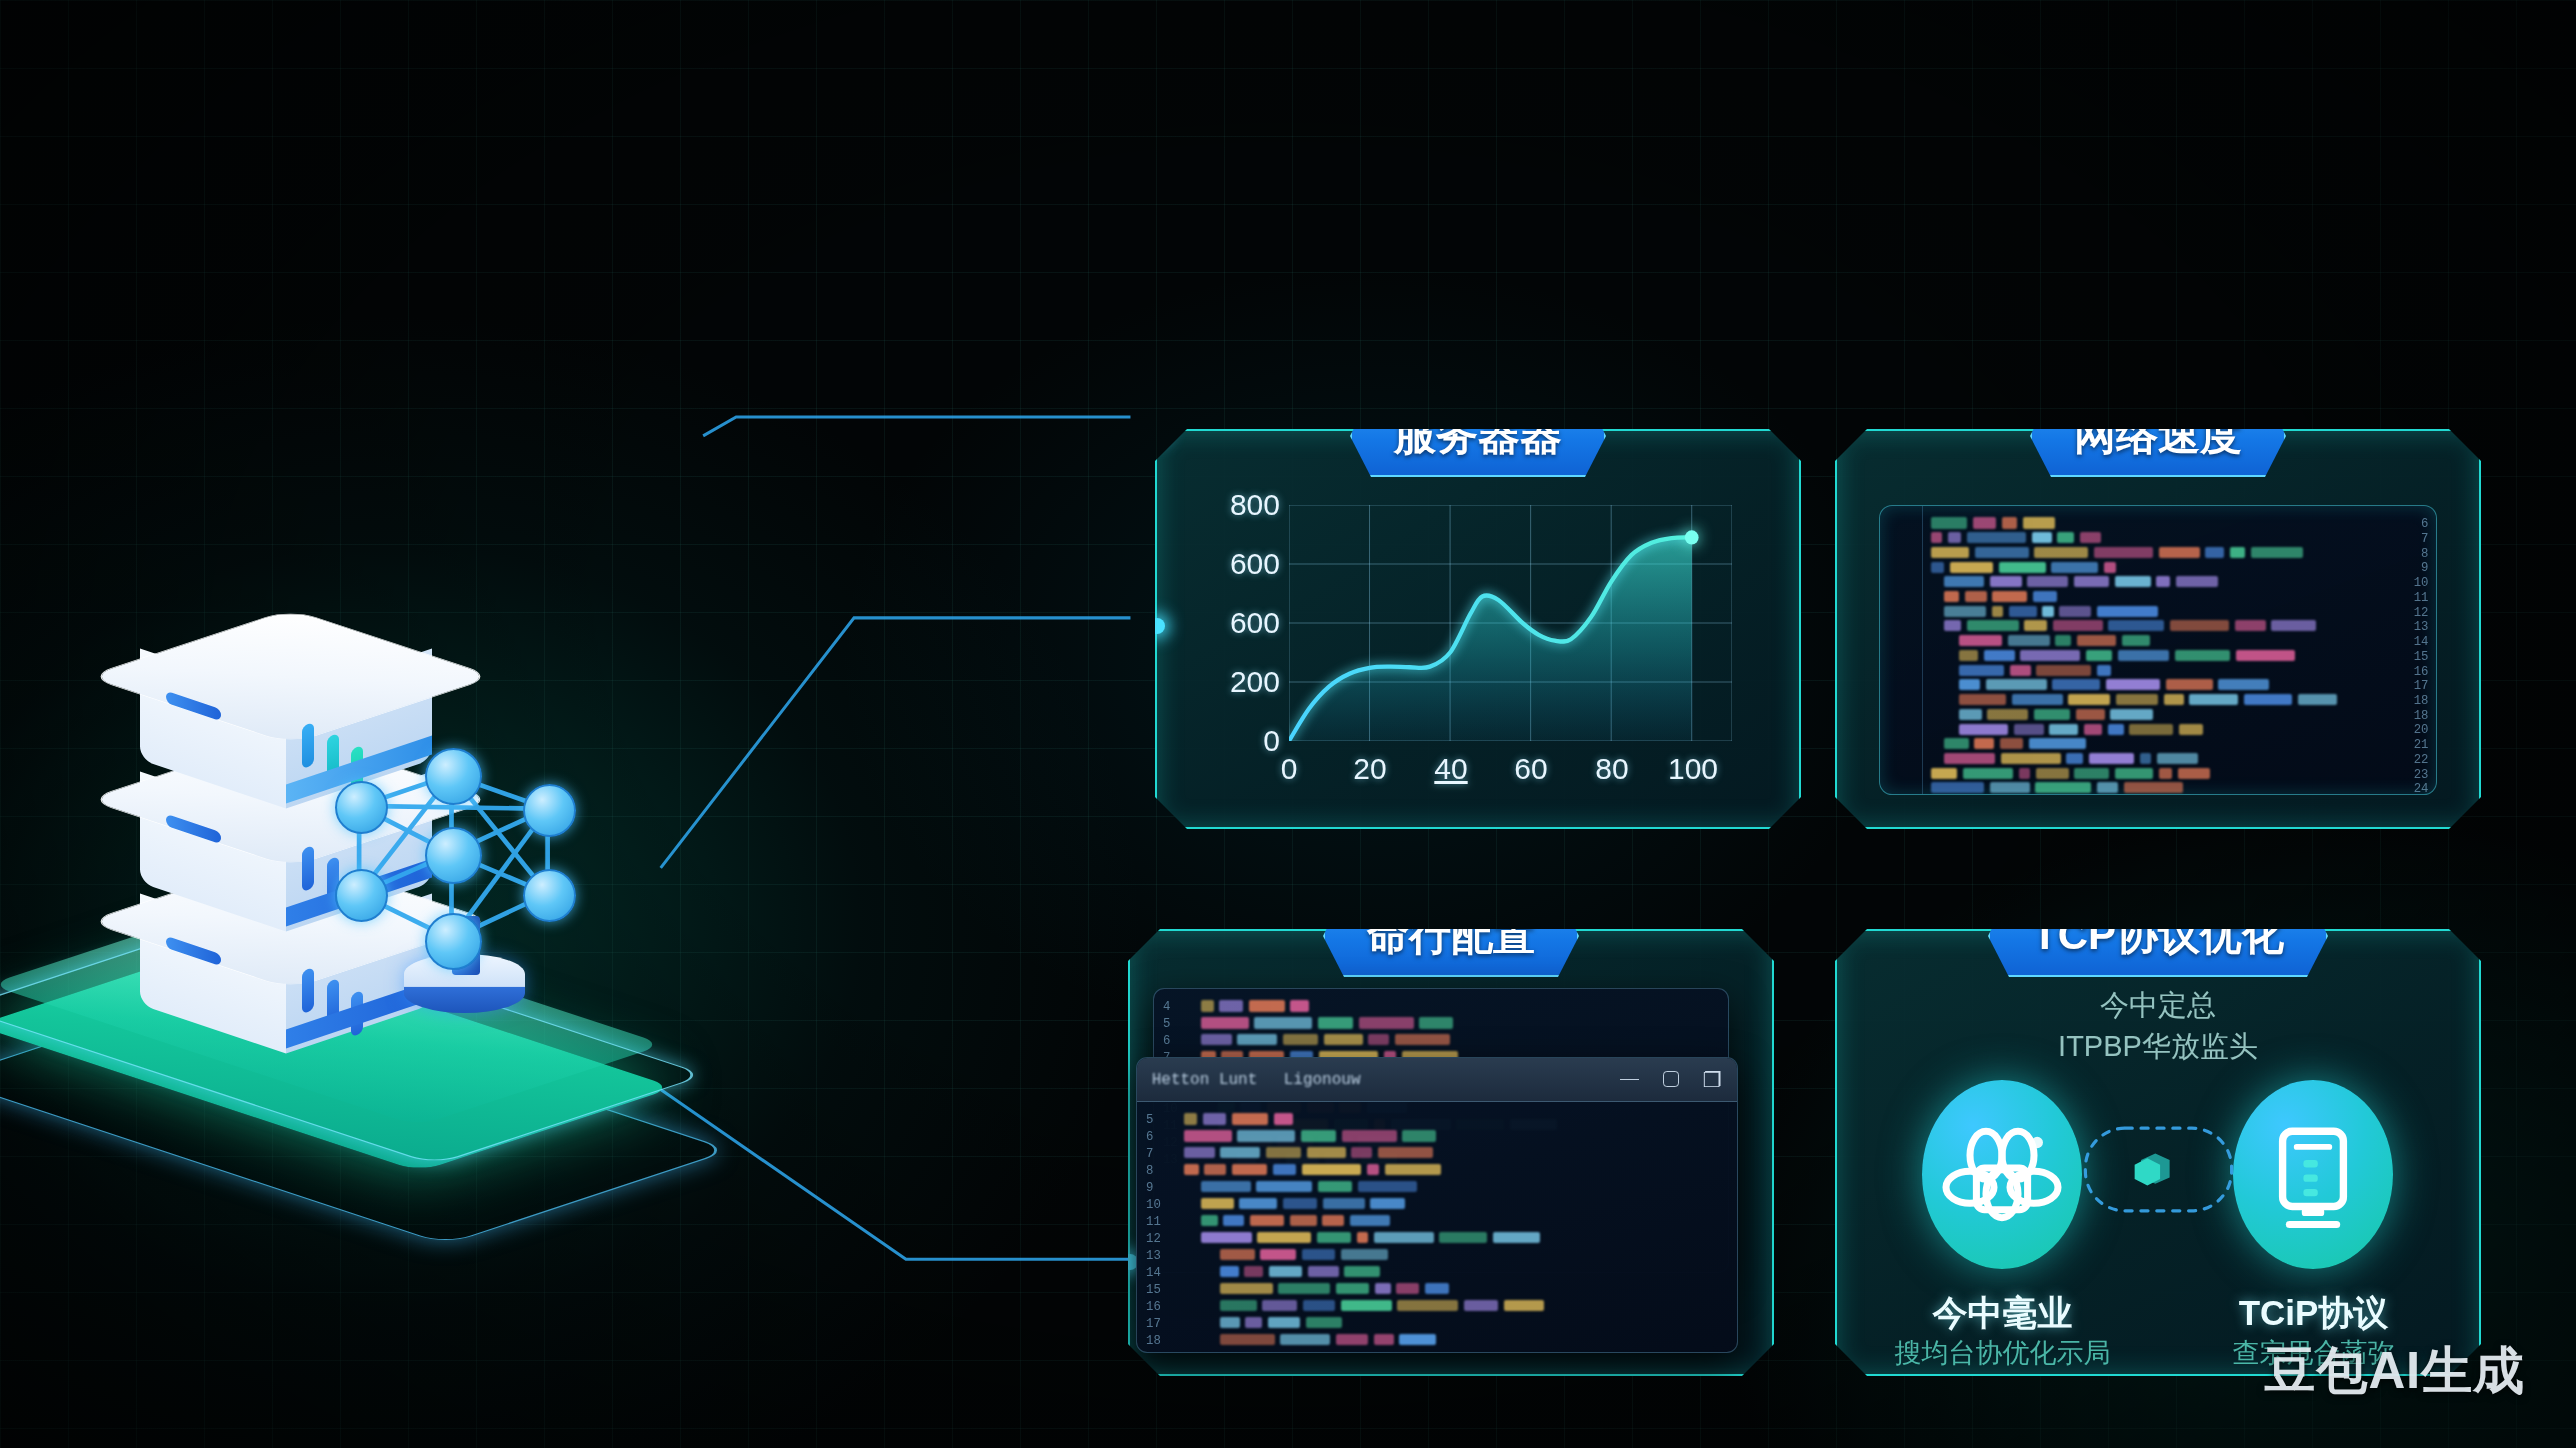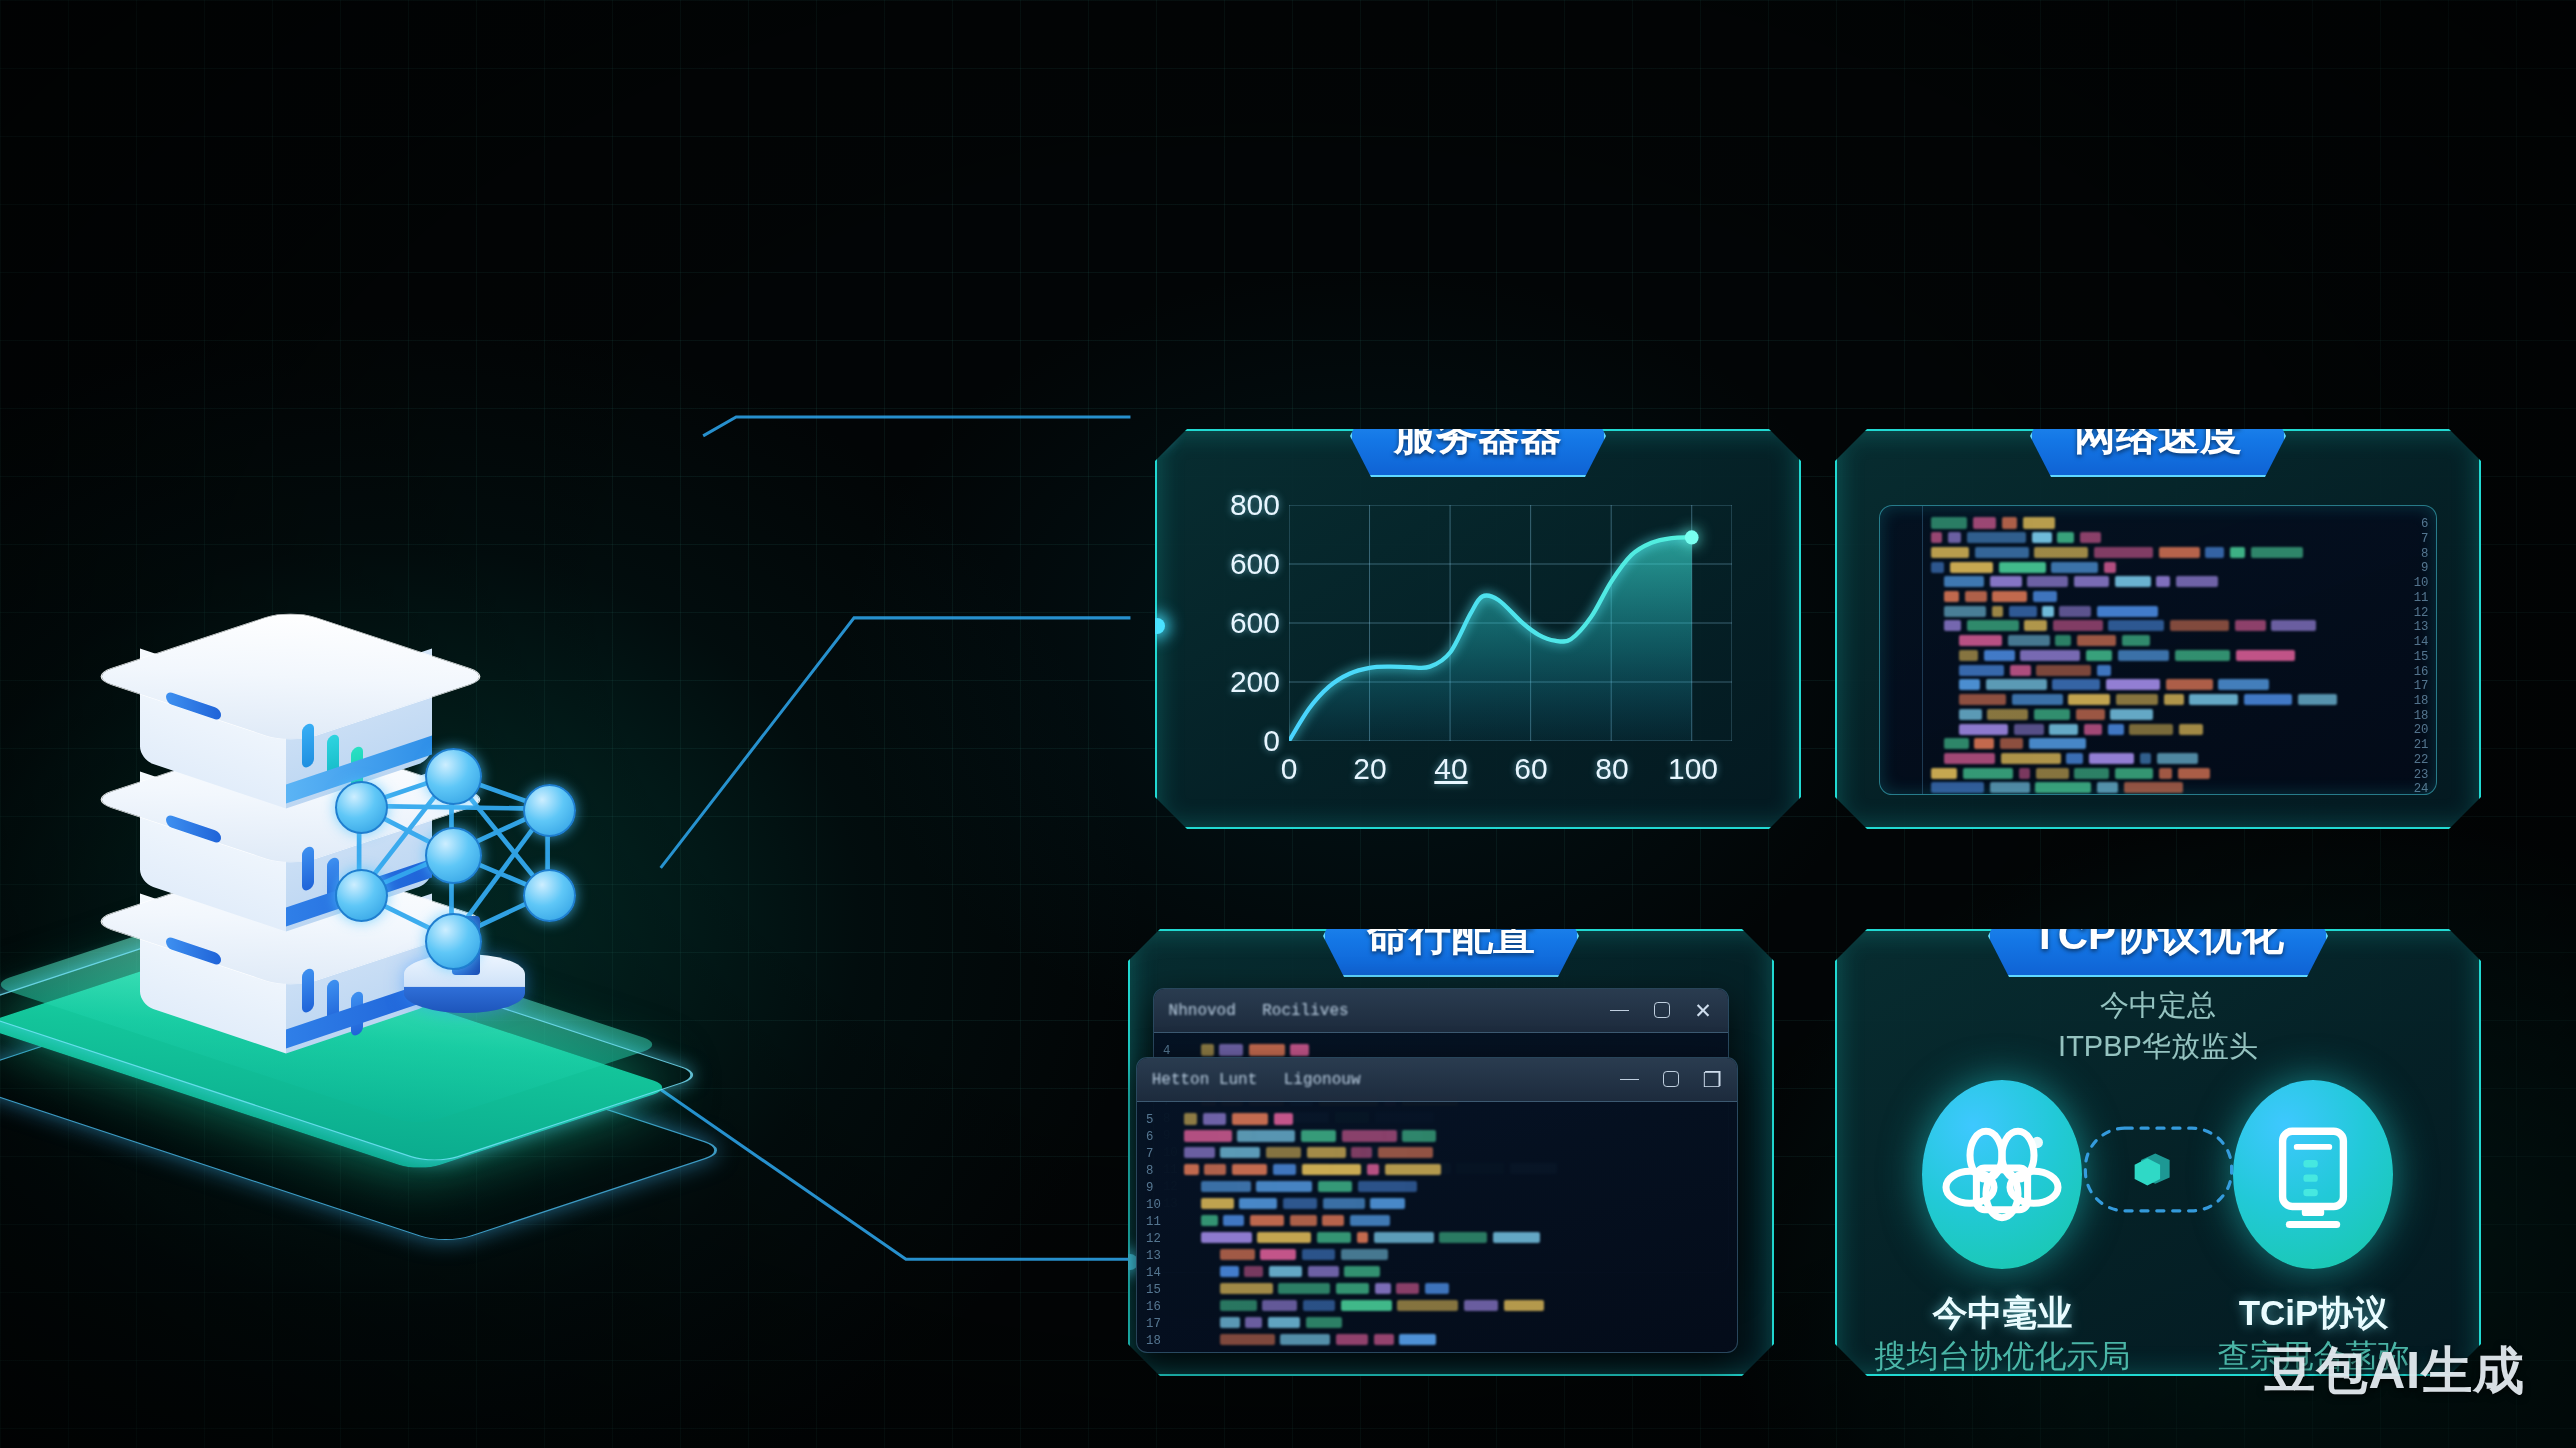--- a/index.html
+++ b/index.html
@@ -133,21 +133,21 @@
   .wc.max:before{content:"";position:absolute;left:1.9px;top:0.9px;width:14px;height:14px;border:1.9px solid rgba(220,235,250,.85);border-radius:3.8px;}
   .wc.cls{color:rgba(225,240,255,.9);font-size:21px;line-height:19px;text-align:center;}
 
   
   .tcirc{position:absolute;border-radius:50%;
      background:radial-gradient(circle at 32% 24%, #3ec8ff 0%, #22c9d8 45%, #17c8a6 100%);
      box-shadow:0 0 40px rgba(35,210,210,.55);}
   .tlabel{position:absolute;text-align:center;color:#eafcff;font-size:35px;font-weight:bold;
      text-shadow:0 0 11.3px rgba(120,240,255,.55);white-space:nowrap;
      font-family:"Liberation Sans","DejaVu Sans",sans-serif;}
-  .tsub{position:absolute;text-align:center;color:rgba(90,215,195,.82);font-size:32px;
+  .tsub{position:absolute;text-align:center;color:rgba(90,215,195,.82);font-size:27px;
      filter:blur(0.7px);white-space:nowrap;font-family:"Liberation Sans","DejaVu Sans",sans-serif;}
   .ttop{position:absolute;text-align:center;color:rgba(185,235,230,.80);font-size:29px;
      filter:blur(0.5px);white-space:nowrap;left:0;right:0;
      font-family:"Liberation Sans","DejaVu Sans",sans-serif;}
 
   
   .wm{position:absolute;right:51px;bottom:42px;color:rgba(232,240,245,.93);
       font-size:51px;font-weight:bold;letter-spacing:0.9px;
       text-shadow:0 1.9px 7.5px rgba(0,0,0,.75);
       font-family:"Liberation Sans","DejaVu Sans",sans-serif;}
@@ -342,29 +342,20 @@
           <div class="crow" style="left: 51px; top: 274px;"><span class="tk" style="width:53px;background:#4e8fe8;opacity:0.65;"></span><span class="tk" style="width:40px;background:#7fd4f5;opacity:0.67;"></span><span class="tk" style="width:56px;background:#4ddba0;opacity:0.76;"></span><span class="tk" style="width:21px;background:#7fd4f5;opacity:0.7000000000000001;"></span><span class="tk" style="width:59px;background:#f07f5a;opacity:0.65;"></span></div>
         </div>
     </div>
   </div>
 
   <div class="panel" style="left:1128px;top:929px;width:642px;height:443px;">
     <div class="badge">命行配置</div>
     <div class="dot" style="left:-8.5px;top:323px;"></div>
 
     <div class="win" style="left:22.6px;top:57px;width:574px;height:283px;">
-      <div class="winbar">
-        <span class="wtitle">Nhnovod</span>
-        <span class="wtitle">Rocilives</span>
-        <span class="wctrl">
-          <span class="wc min"></span>
-          <span class="wc max"></span>
-          <span class="wc cls">✕</span>
-        </span>
-      </div>
       <div id="back-code" style="position:relative;height:240px;overflow:hidden;">
           <div class="ln" style="right: auto; left: 9.4px; top: 11.3px;">4</div>
           <div class="crow" style="left: 47px; top: 9.4px;"><span class="tk" style="width:13.2px;background:#e8c25a;opacity:0.65;"></span><span class="tk" style="width:23.6px;background:#a88ff0;opacity:0.7000000000000001;"></span><span class="tk" style="width:36px;background:#f07f5a;opacity:0.8800000000000001;"></span><span class="tk" style="width:19px;background:#e0609a;opacity:0.9400000000000001;"></span></div>
           <div class="ln" style="right: auto; left: 9.4px; top: 28px;">5</div>
           <div class="crow" style="left: 47px; top: 26.4px;"><span class="tk" style="width:48px;background:#e0609a;opacity:0.8600000000000001;"></span><span class="tk" style="width:58px;background:#7fd4f5;opacity:0.73;"></span><span class="tk" style="width:35px;background:#4ddba0;opacity:0.74;"></span><span class="tk" style="width:55px;background:#e0609a;opacity:0.65;"></span><span class="tk" style="width:34px;background:#4ddba0;opacity:0.6200000000000001;"></span></div>
           <div class="ln" style="right: auto; left: 9.4px; top: 45px;">6</div>
           <div class="crow" style="left: 47px; top: 43px;"><span class="tk" style="width:31px;background:#a88ff0;opacity:0.67;"></span><span class="tk" style="width:40px;background:#7fd4f5;opacity:0.76;"></span><span class="tk" style="width:35px;background:#e8c25a;opacity:0.6000000000000001;"></span><span class="tk" style="width:39px;background:#e8c25a;opacity:0.75;"></span><span class="tk" style="width:21px;background:#e0609a;opacity:0.5800000000000001;"></span><span class="tk" style="width:55px;background:#f07f5a;opacity:0.65;"></span></div>
           <div class="ln" style="right: auto; left: 9.4px; top: 62px;">7</div>
           <div class="crow" style="left: 47px; top: 60px;"><span class="tk" style="width:15px;background:#f07f5a;opacity:0.8700000000000001;"></span><span class="tk" style="width:22px;background:#f07f5a;opacity:0.79;"></span><span class="tk" style="width:35px;background:#f07f5a;opacity:0.8700000000000001;"></span><span class="tk" style="width:23.6px;background:#4e8fe8;opacity:0.8600000000000001;"></span><span class="tk" style="width:59px;background:#e8c25a;opacity:0.9400000000000001;"></span><span class="tk" style="width:12.3px;background:#e0609a;opacity:0.8800000000000001;"></span><span class="tk" style="width:56px;background:#e8c25a;opacity:0.8300000000000001;"></span></div>
           <div class="ln" style="right: auto; left: 9.4px; top: 79px;">8</div>

